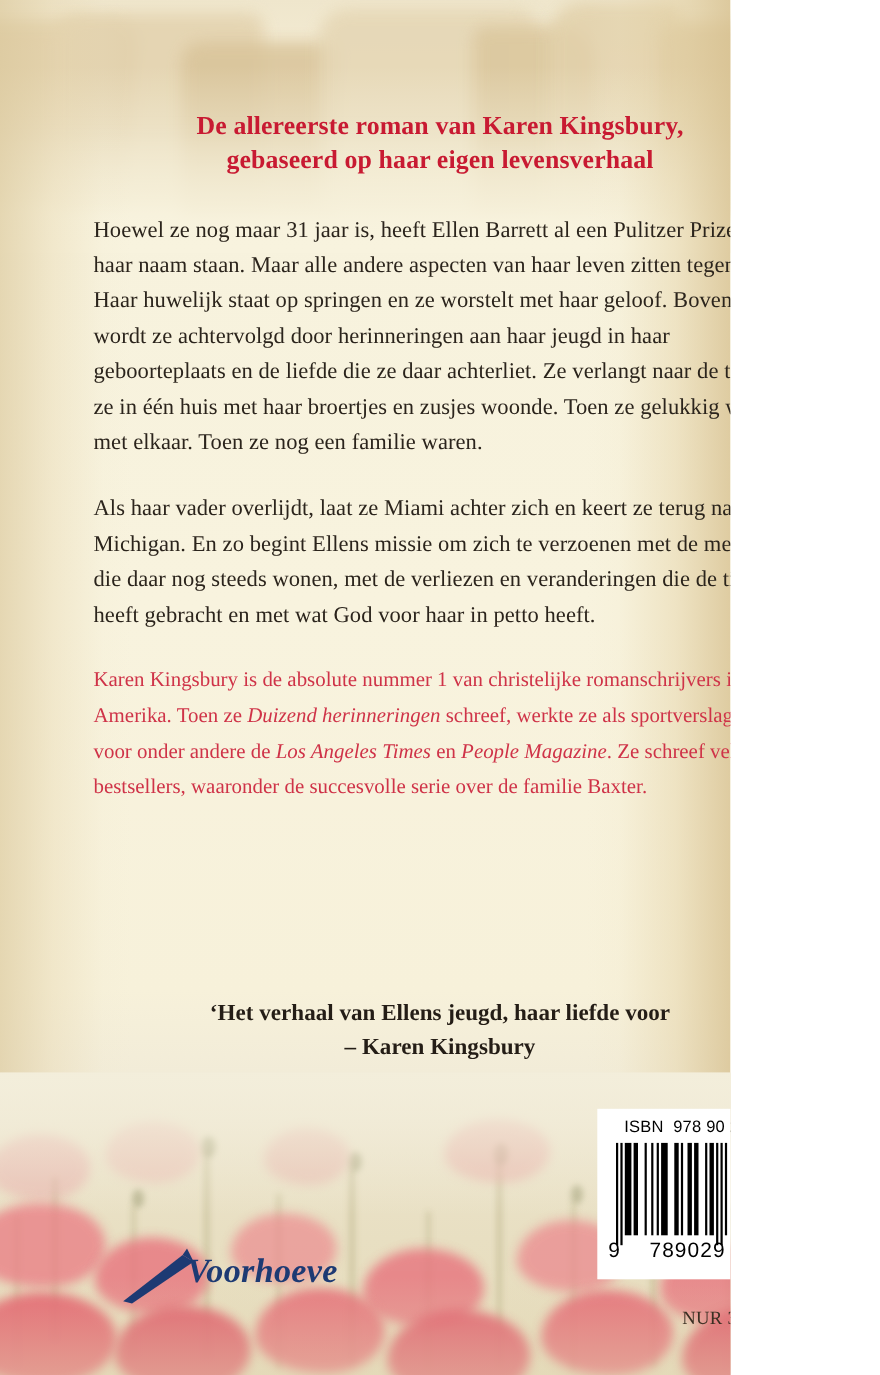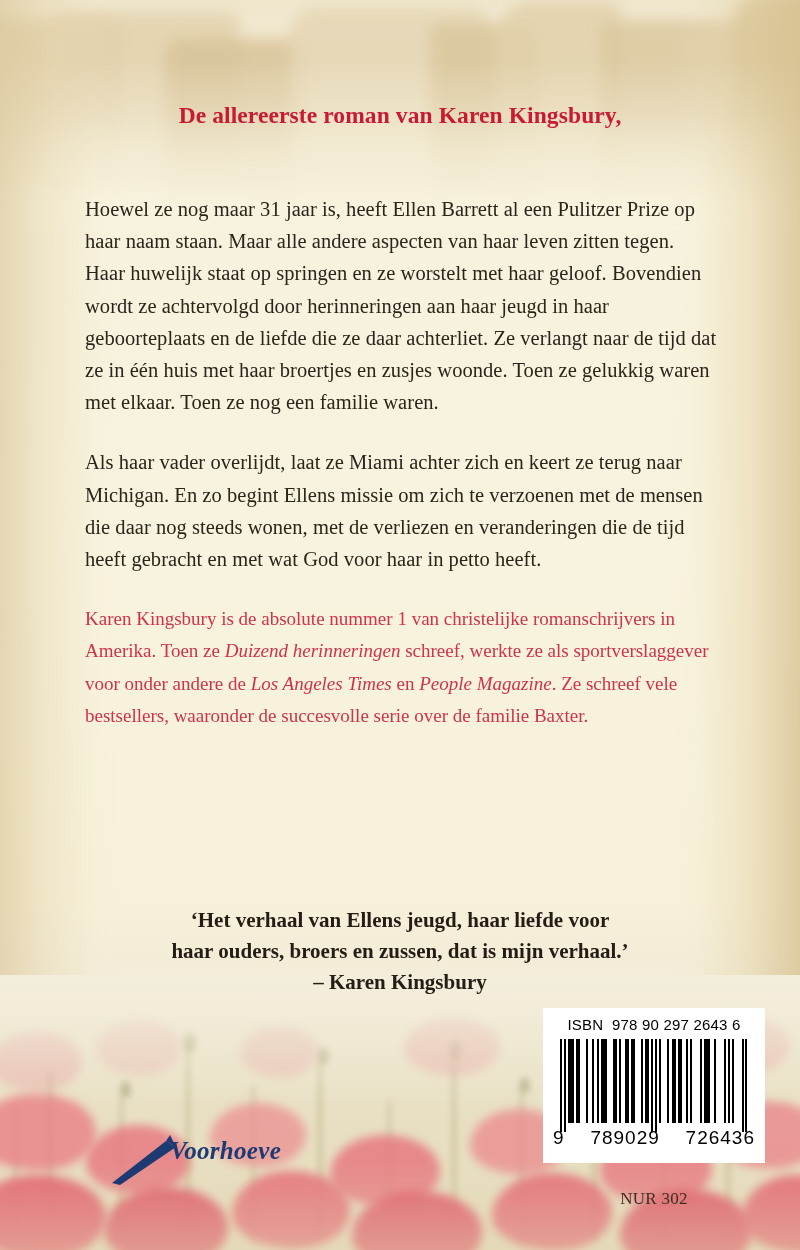--- a/index.html
+++ b/index.html
@@ -4,21 +4,21 @@
 <title>Book Back Cover</title>
 <style>
   html, body {
     margin: 0;
     padding: 0;
     background: #ffffff;
   }
 
   #cover {
     position: relative;
-    width: 800px;
+    width: 664px;
     height: 1250px;
     overflow: hidden;
     background: #f6f1da;
     font-family: "Liberation Serif", "DejaVu Serif", serif;
     -webkit-font-smoothing: antialiased;
   }
 
   
 
   .bg-base {
@@ -206,21 +206,21 @@
     left: 0; top: 0;
     width: 78px; height: 64px;
   }
   .logo-word {
     position: absolute;
     left: 62px;
     top: 14px;
     color: #1d3a73;
     font-style: italic;
     font-weight: bold;
-    font-size: 25px;
+    font-size: 31px;
     letter-spacing: 0.3px;
     white-space: nowrap;
   }
 
   
   .barcode-box {
     position: absolute;
     left: 543px;
     top: 1008px;
     width: 222px;
@@ -362,31 +362,31 @@
     <div class="poppy" style="left:742px; top:200px; width:110px; height:78px; background:#e4646f; opacity:.88;"></div>
 
     <div class="field-haze"></div>
     <div class="field-haze-bottom"></div>
   </div>
 
   <div class="content">
 
     <div class="headline">
       <span>De allereerste roman van Karen Kingsbury,</span>
+      <span>gebaseerd op haar eigen levensverhaal</span>
     </div>
 
     <div class="body-col">
       <p class="para">Hoewel ze nog maar 31 jaar is, heeft Ellen Barrett al een Pulitzer Prize op haar naam staan. Maar alle andere aspecten van haar leven zitten tegen. Haar huwelijk staat op springen en ze worstelt met haar geloof. Bovendien wordt ze achtervolgd door herinneringen aan haar jeugd in haar geboorteplaats en de liefde die ze daar achterliet. Ze verlangt naar de tijd dat ze in één huis met haar broertjes en zusjes woonde. Toen ze gelukkig waren met elkaar. Toen ze nog een familie waren.</p>
       <p class="para">Als haar vader overlijdt, laat ze Miami achter zich en keert ze terug naar Michigan. En zo begint Ellens missie om zich te verzoenen met de mensen die daar nog steeds wonen, met de verliezen en veranderingen die de tijd heeft gebracht en met wat God voor haar in petto heeft.</p>
       <p class="bio"><span>Karen Kingsbury is de absolute nummer 1 van christelijke romanschrijvers in Amerika. Toen ze </span><i>Duizend herinneringen</i><span> schreef, werkte ze als sportverslaggever voor onder andere de </span><i>Los Angeles Times</i><span> en </span><i>People Magazine</i><span>. Ze schreef vele bestsellers, waaronder de succesvolle serie over de familie Baxter.</span></p>
     </div>
 
     <div class="quote">
       <span>‘Het verhaal van Ellens jeugd, haar liefde voor</span>
-      <span>haar ouders, broers en zussen, dat is mijn verhaal.’</span>
       <span>– Karen Kingsbury</span>
     </div>
 
     <div class="logo">
       <svg class="logo-mark" viewBox="0 0 78 64">
         <polygon points="4,60 58,18 68,24 12,62" fill="#1d3a73"></polygon>
         <polygon points="58,18 68,24 62,12" fill="#1d3a73"></polygon>
       </svg>
       <div class="logo-word">Voorhoeve</div>
     </div>

